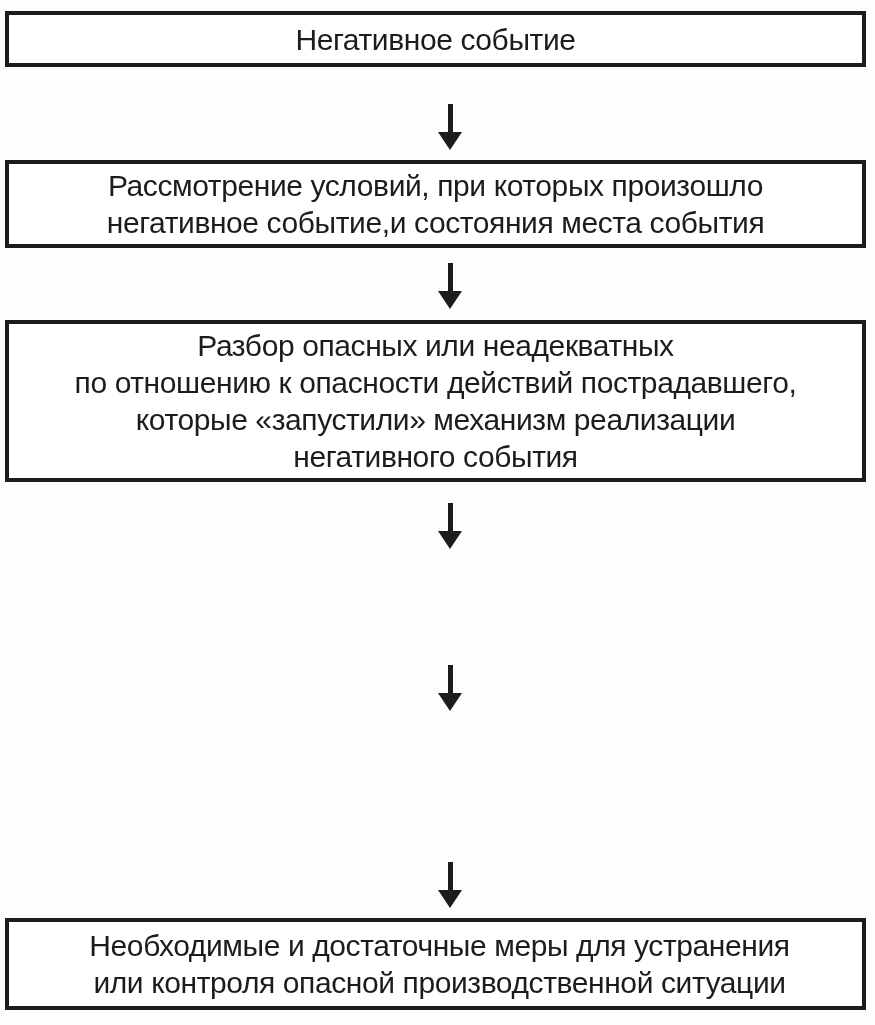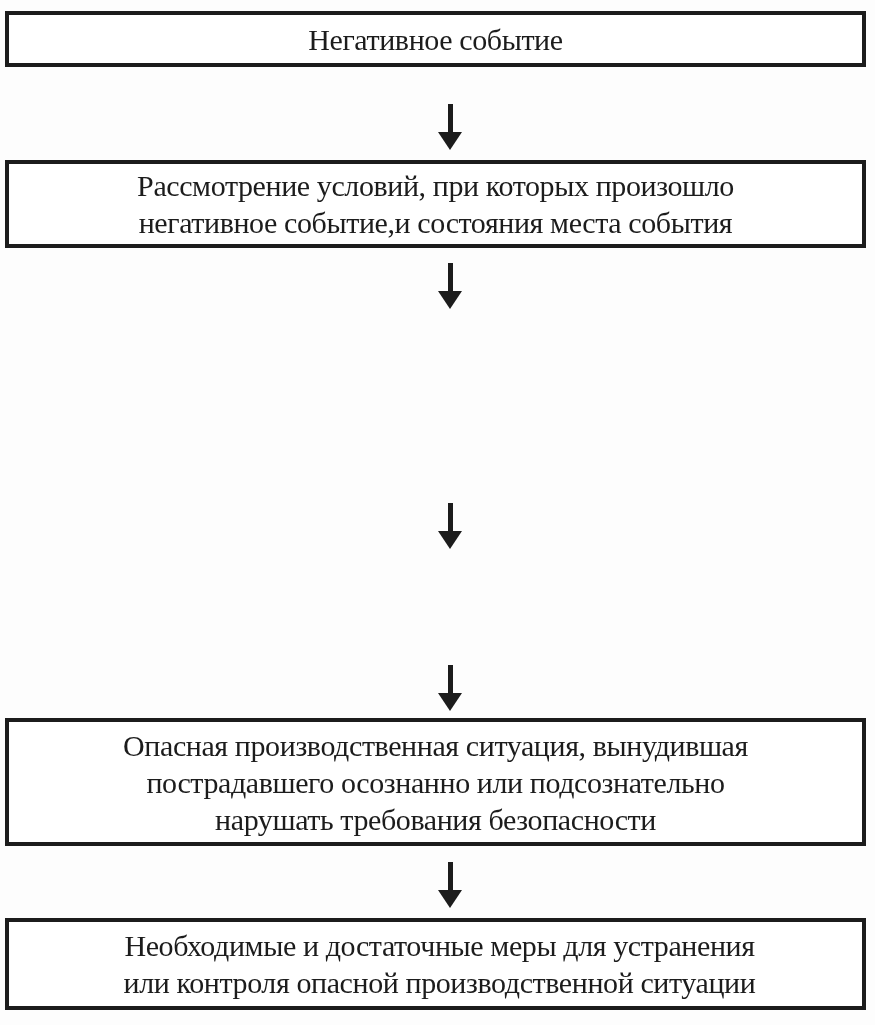--- a/index.html
+++ b/index.html
@@ -6,21 +6,20 @@
   html, body {
     background: #ffffff;
     font-family: "Liberation Sans", sans-serif;
   }
   .canvas {
     position: relative;
     width: 875px;
     height: 1025px;
     background: #fdfdfd;
     overflow: hidden;
-    font-family: Liberation Serif, serif;
   }
   .flow-box {
     position: absolute;
     left: 5px;
     width: 861px;
     background: #ffffff;
     border: 4px solid #1c1c1c;
     display: flex;
     align-items: center;
     justify-content: center;
@@ -83,37 +82,38 @@
   <div class="flow-box b2">
     <div class="flow-box-text">Рассмотрение условий, при которых произошло
 негативное событие,и состояния места события</div>
   </div>
 
   <div class="arrow a2">
     <div class="arrow-stem"></div>
     <div class="arrow-head"></div>
   </div>
 
+  <div class="flow-box b3">
+    <div class="flow-box-text">Разбор опасных или неадекватных
+по отношению к опасности действий пострадавшего,
+которые «запустили» механизм реализации
+негативного события</div>
+  </div>
 
   <div class="arrow a3">
     <div class="arrow-stem"></div>
     <div class="arrow-head"></div>
   </div>
 
 
   <div class="arrow a4">
     <div class="arrow-stem"></div>
     <div class="arrow-head"></div>
   </div>
 
-  <div class="flow-box b5">
-    <div class="flow-box-text">Опасная производственная ситуация, вынудившая
-пострадавшего осознанно или подсознательно
-нарушать требования безопасности</div>
-  </div>
 
   <div class="arrow a5">
     <div class="arrow-stem"></div>
     <div class="arrow-head"></div>
   </div>
 
   <div class="flow-box b6">
     <div class="flow-box-text">Необходимые и достаточные меры для устранения
 или контроля опасной производственной ситуации</div>
   </div>

